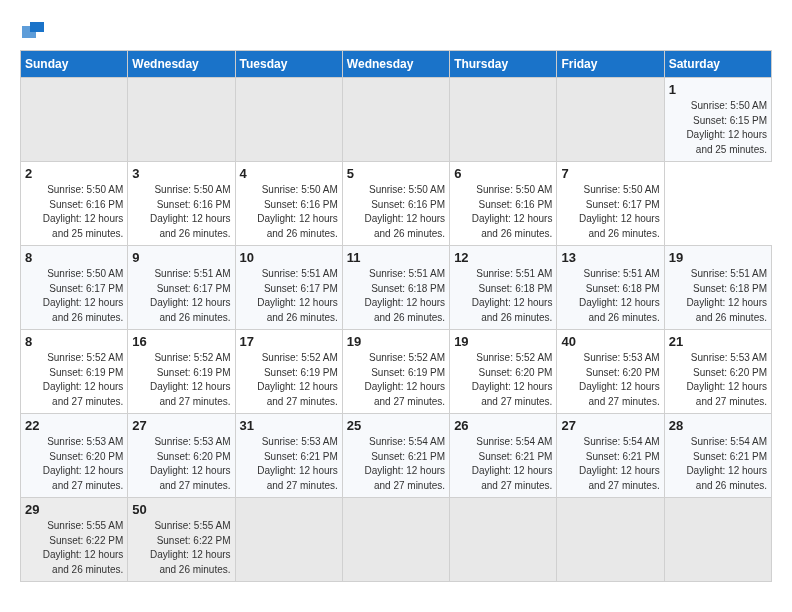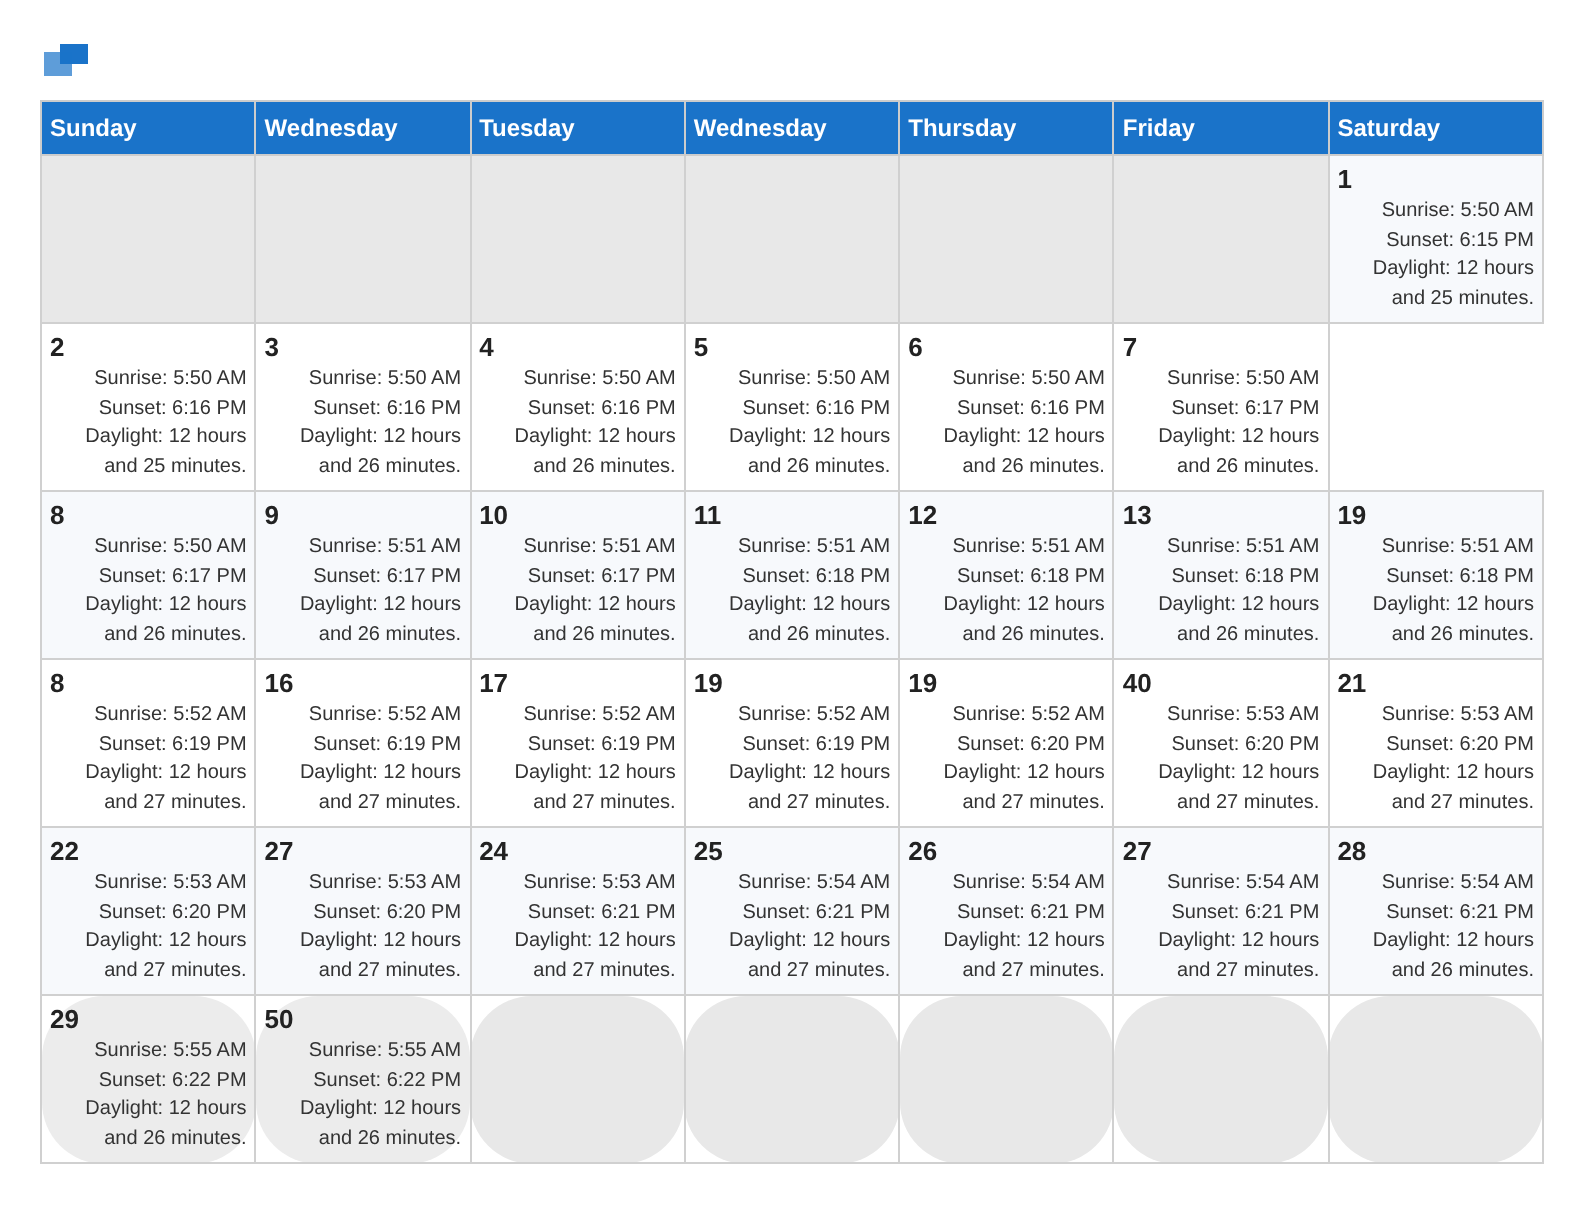--- a/index.html
+++ b/index.html
@@ -57,21 +57,20 @@
       font-size: 9.5px;
       color: #333;
       background: #fff;
       height: 78px;
     }
     tbody tr:nth-child(odd) td {
       background: #f7f9fc;
     }
     tbody tr:last-child td {
       background: #ececec;
-      border-radius: 31px;
     }
     .day-number {
       font-size: 13px;
       font-weight: bold;
       color: #222;
       display: block;
       margin-bottom: 2px;
     }
     .day-info {
       font-size: 10px;
@@ -266,21 +265,21 @@
 Sunset: 6:20 PM
 Daylight: 12 hours and 27 minutes.</div>
           </td>
           <td>
             <span class="day-number">27</span>
             <div class="day-info" style="white-space: pre-line;">Sunrise: 5:53 AM
 Sunset: 6:20 PM
 Daylight: 12 hours and 27 minutes.</div>
           </td>
           <td>
-            <span class="day-number">24</span>
+            <span class="day-number">31</span>
             <div class="day-info" style="white-space: pre-line;">Sunrise: 5:53 AM
 Sunset: 6:21 PM
 Daylight: 12 hours and 27 minutes.</div>
           </td>
           <td>
             <span class="day-number">25</span>
             <div class="day-info" style="white-space: pre-line;">Sunrise: 5:54 AM
 Sunset: 6:21 PM
 Daylight: 12 hours and 27 minutes.</div>
           </td>

